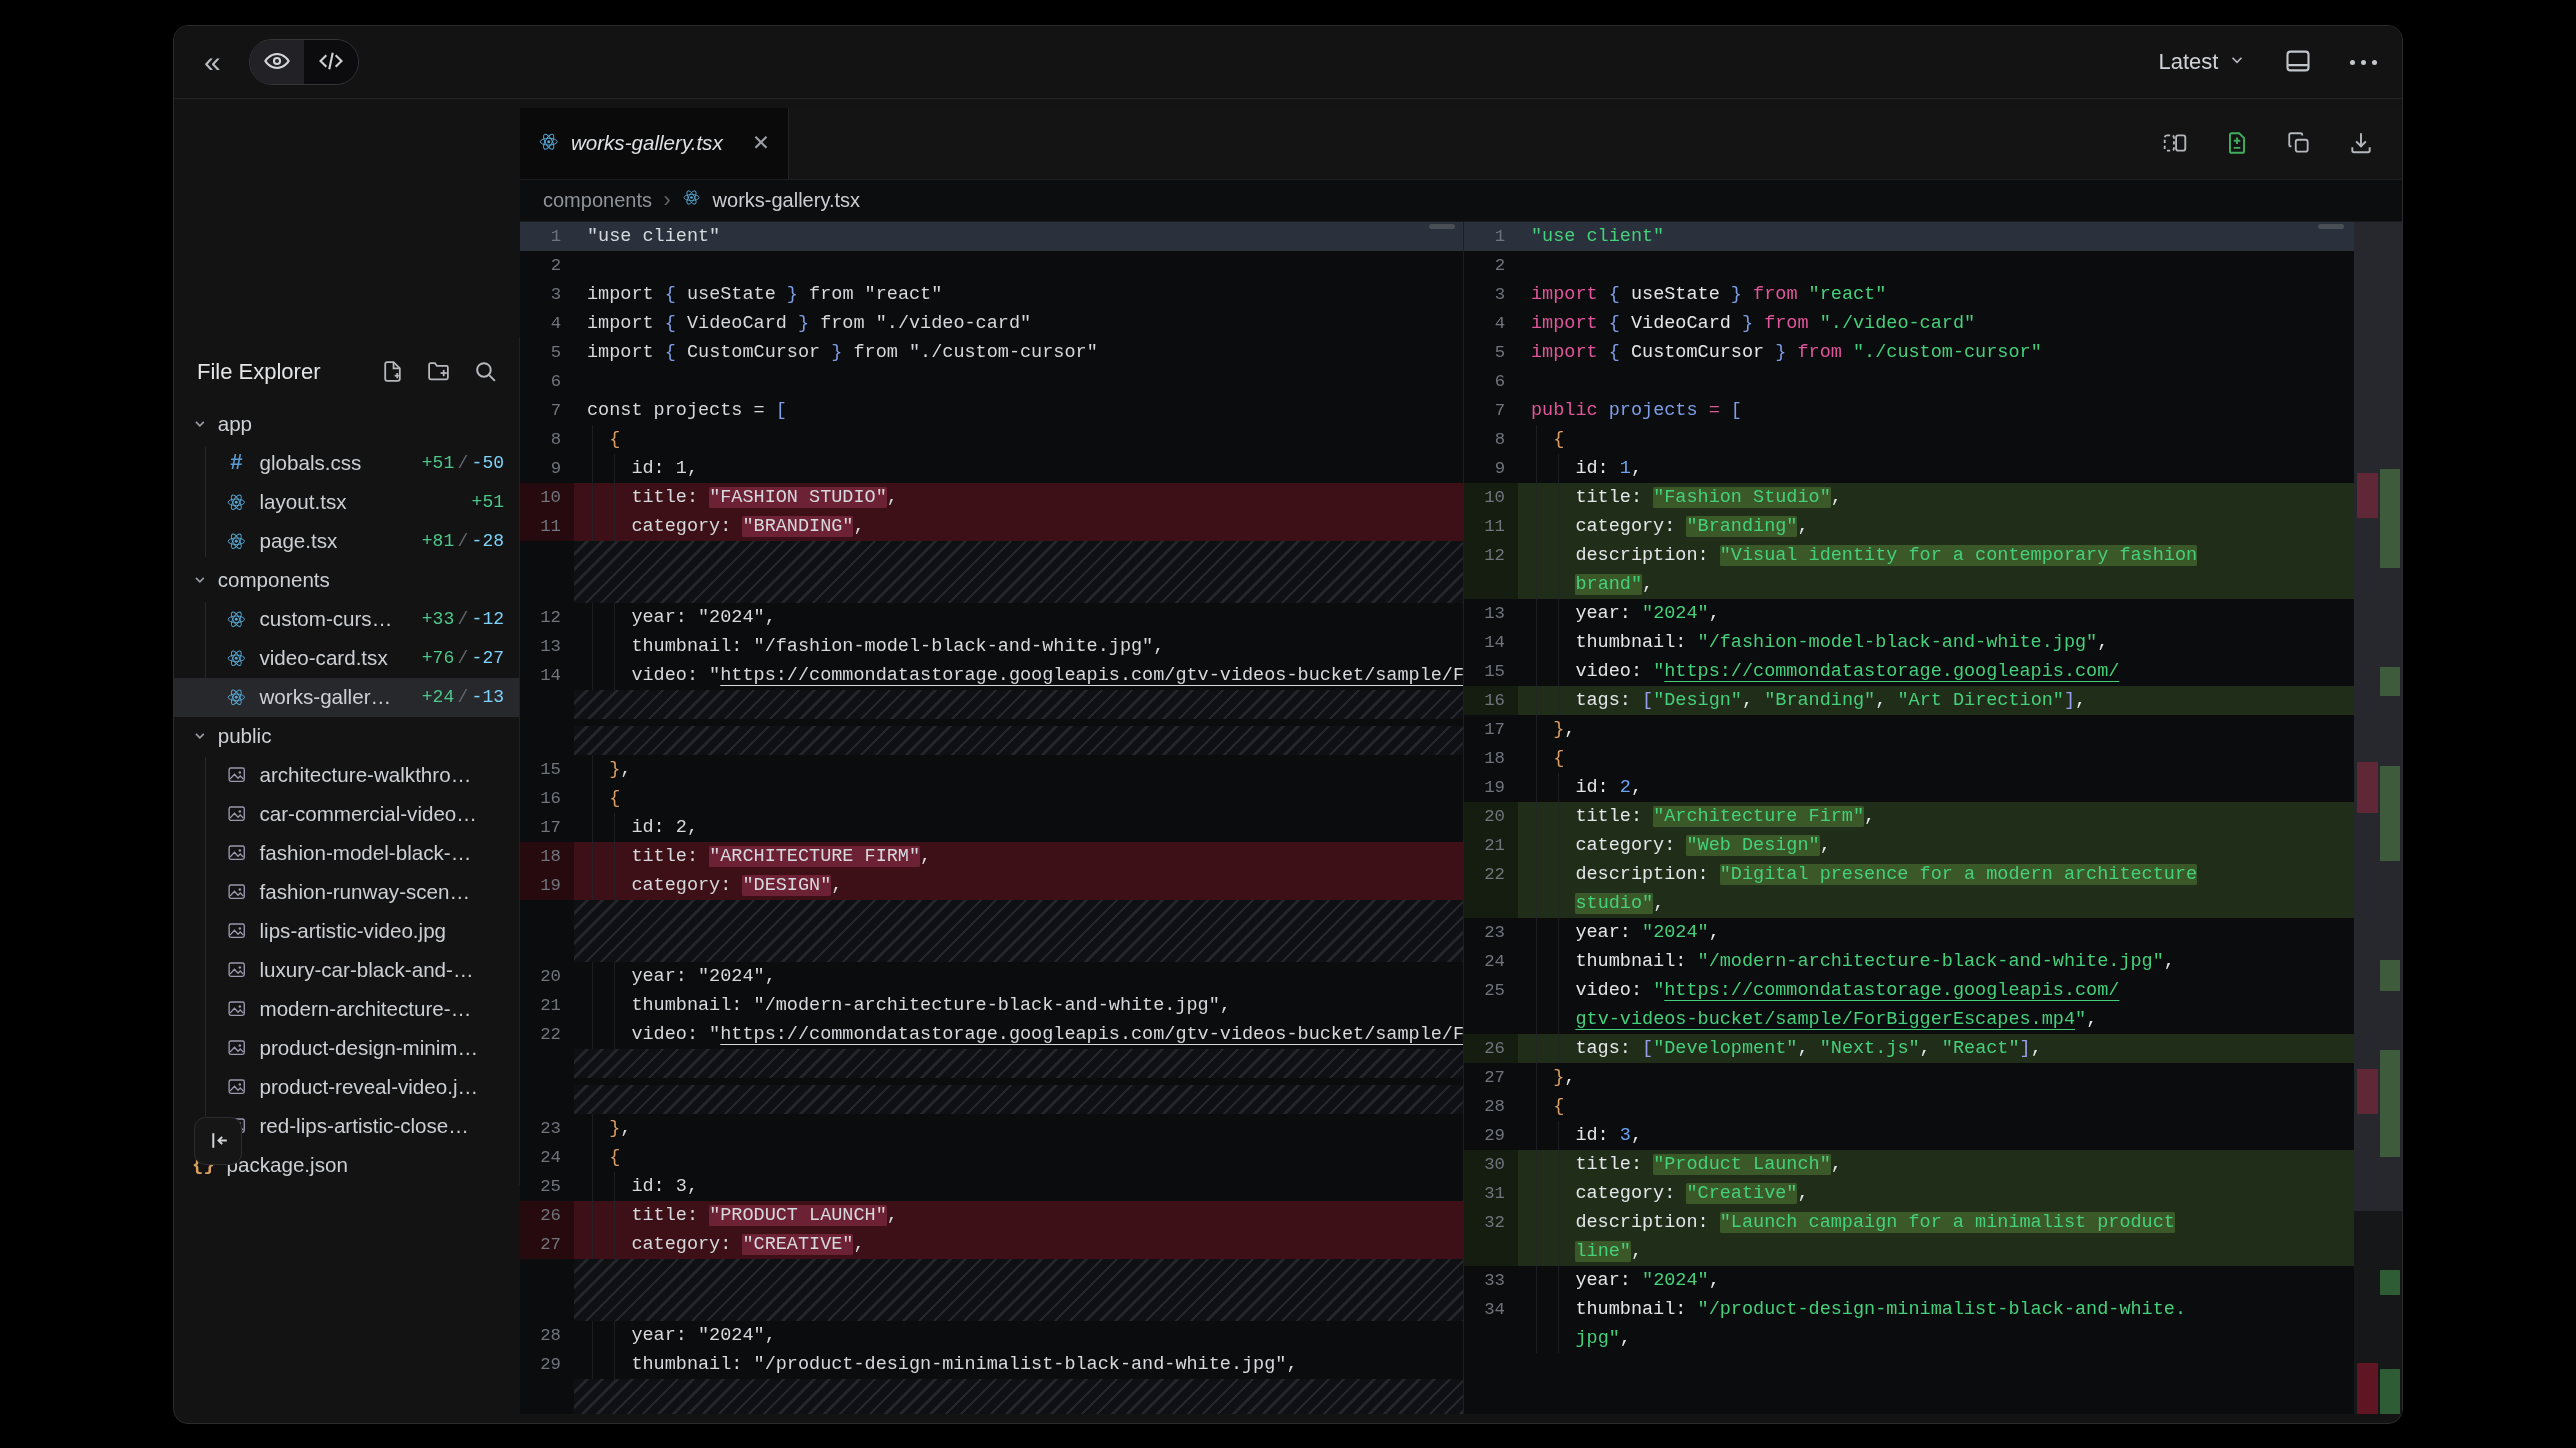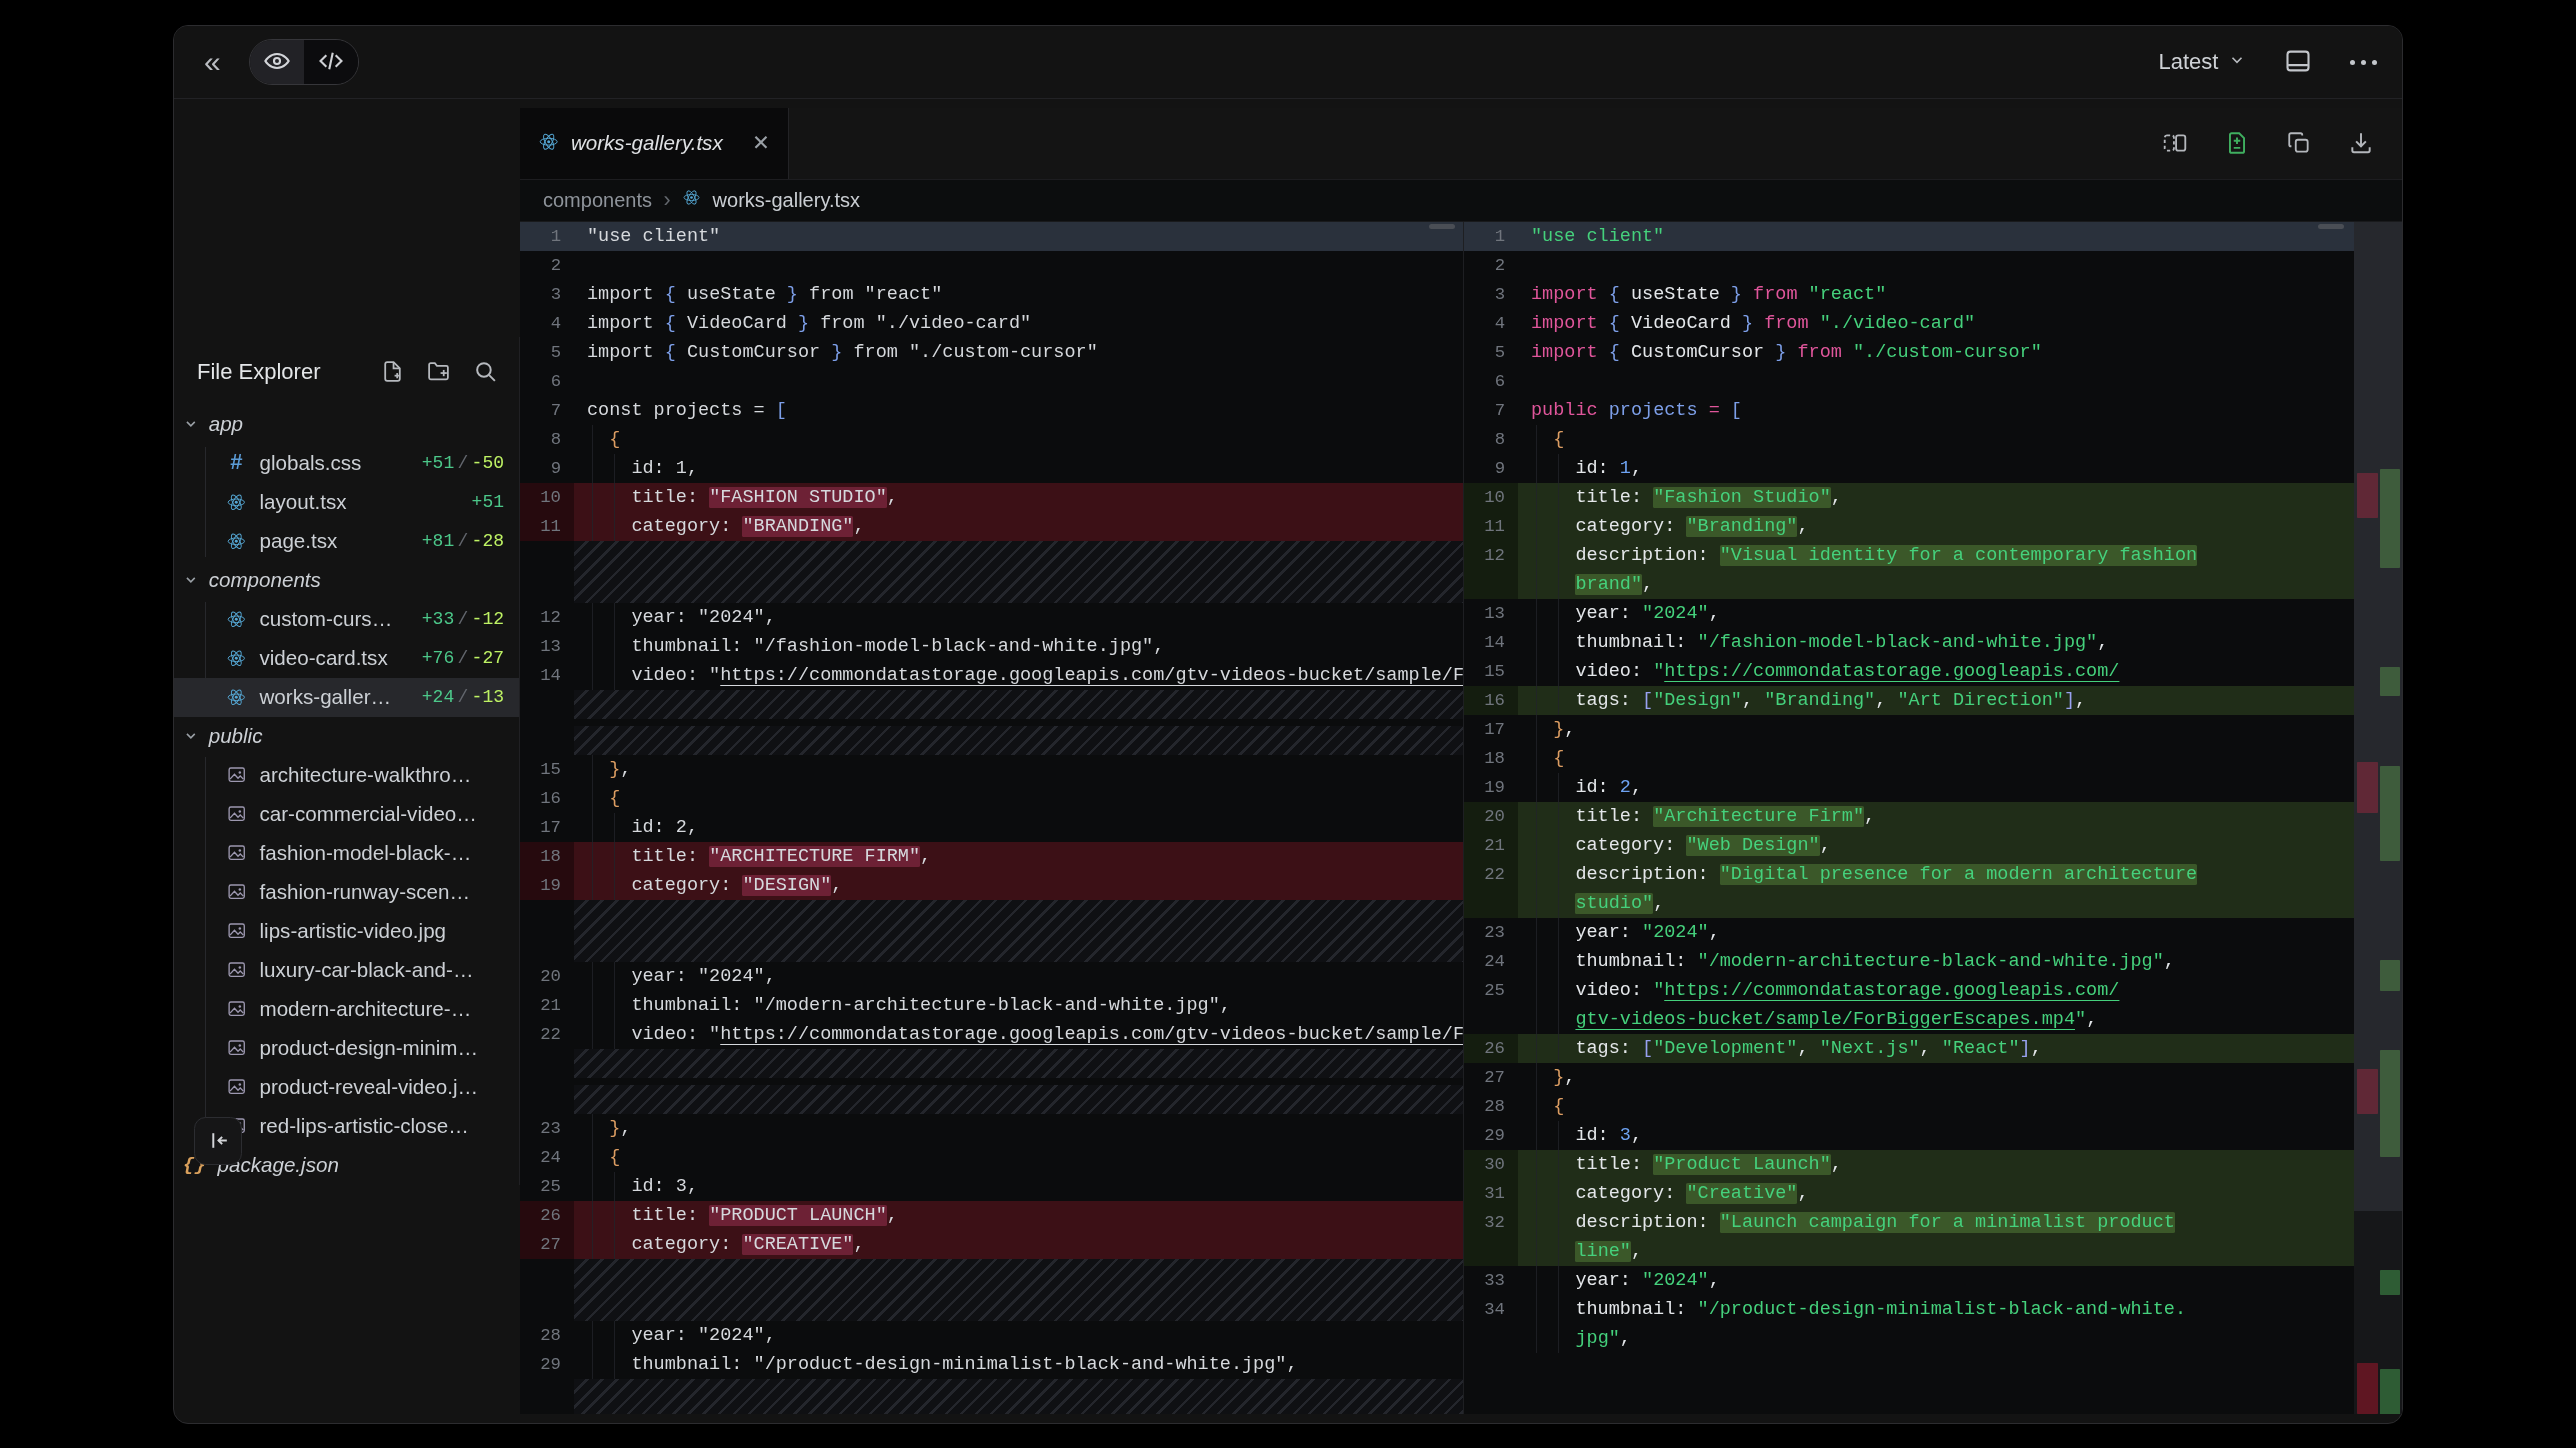--- a/index.html
+++ b/index.html
@@ -31,24 +31,24 @@
   .sb-head { display:flex; align-items:center; padding:21.4px 21.4px 0 23px; }
   .sb-title { font-size:22px; color:#e4e6e8; }
   .sb-icons { margin-left:auto; display:flex; gap:21.4px; align-items:center; }
   .sb-icons svg { display:block; cursor:pointer; }
   .tree { margin-top:20px; position:relative; flex:1; overflow:hidden; }
   .trow { height:39px; display:flex; align-items:center; padding-right:15px; cursor:pointer;
           font-size:20.6px; color:#ccd0d5; white-space:nowrap; }
   .trow.sel { background:#27282c; }
   .trow .chev { margin:0 10px 0 0; display:flex; }
   .trow .ficon { margin-right:11.5px; display:flex; width:23px; justify-content:center; flex:0 0 23px; }
-  .trow.d0 { padding-left:9px;font-style:italic; }
+  .trow.d0 { padding-left:18px; }
   .trow.d1 { padding-left:51px; }
   .trow .stats { margin-left:auto; font-family:"Liberation Mono", monospace; font-size:18px; }
-  .stats .add { color:#4cc88a; } .stats .slash { color:#62666d; padding:0 3.3px; } .stats .del { color:#bef264; }
+  .stats .add { color:#4cc88a; } .stats .slash { color:#62666d; padding:0 3.3px; } .stats .del { color:#7dd3fc; }
   .guide { position:absolute; left:31px; width:0.8px; background:#27282c; }
   .hash-ic { color:#5b9bd5; font-weight:bold; font-size:21.4px; font-family:"Liberation Mono",monospace; }
   .brace-ic { color:#d9a05c; font-weight:bold; font-size:19px; font-family:"Liberation Mono",monospace; }
   .sb-collapse { position:absolute; left:20px; bottom:20px; width:48px; height:48px;
                  border:0.8px solid #2c2d31; border-radius:11.5px; background:#161617;
                  display:flex; align-items:center; justify-content:center; cursor:pointer; }
 
   
   .editor { flex:1; display:flex; flex-direction:column; min-width:0; background:#0c0d0e; }
   .tabstrip { height:72px; flex:0 0 72px; background:#141414; display:flex; align-items:stretch;

